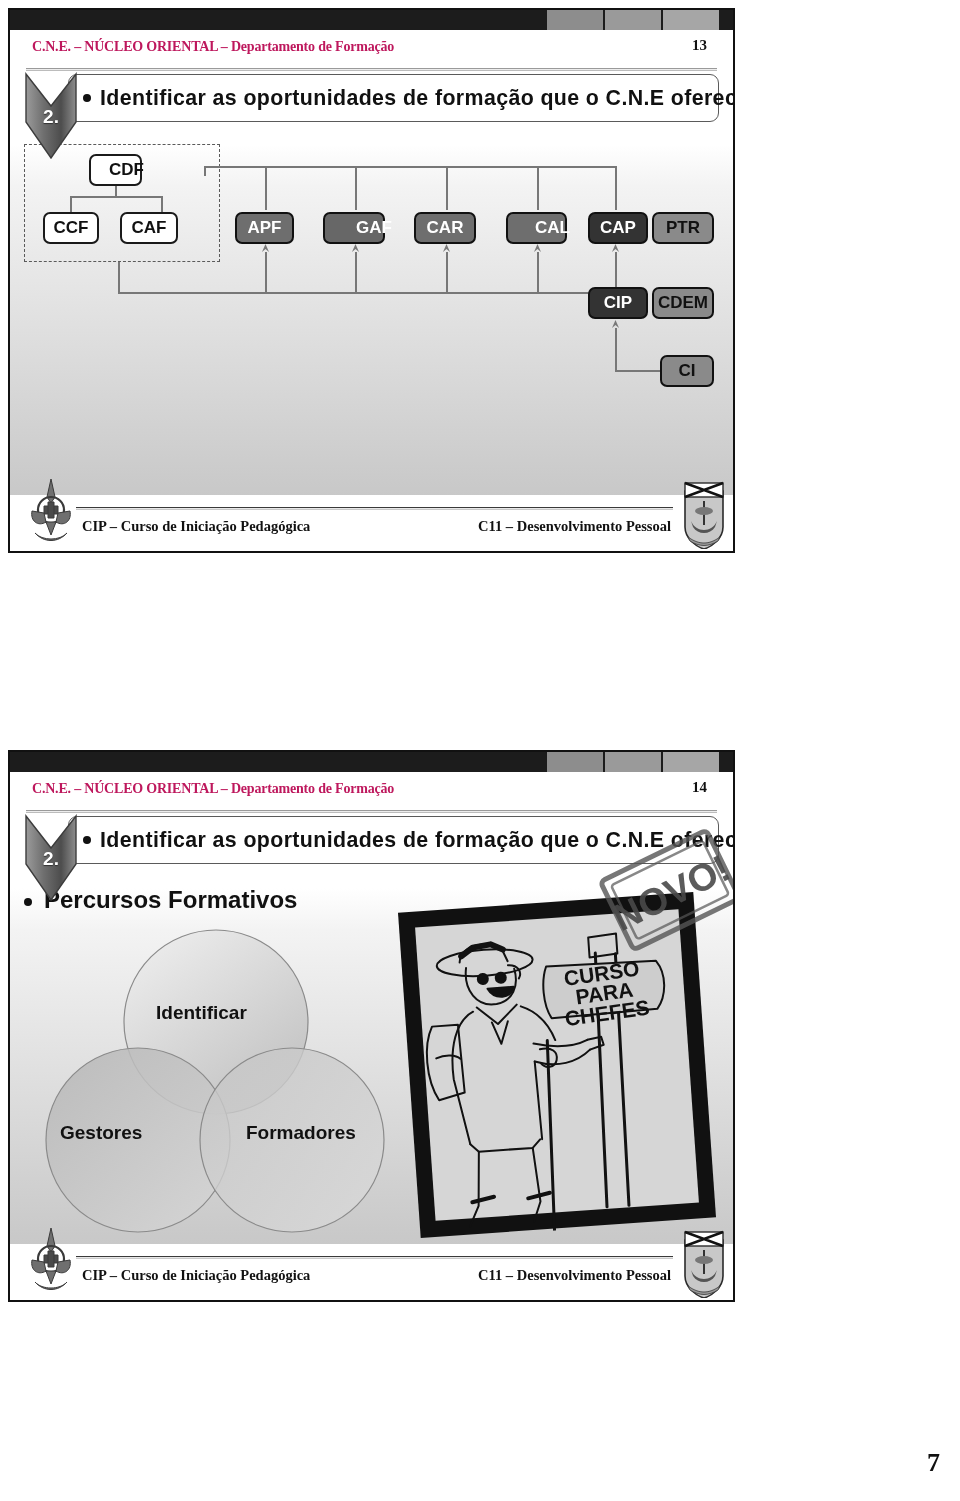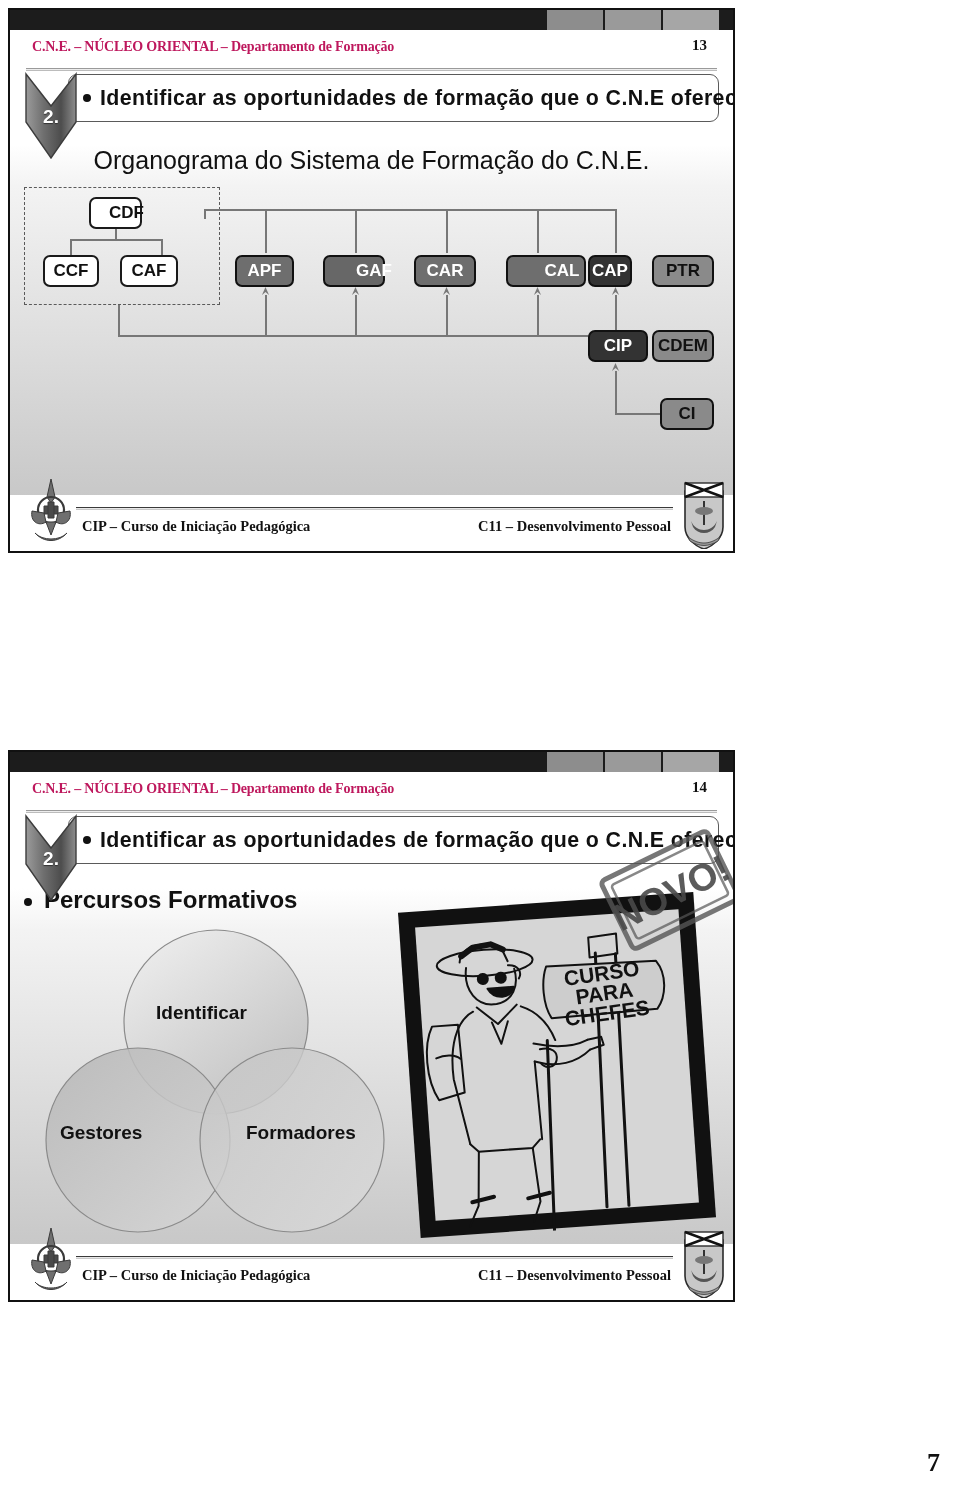--- a/index.html
+++ b/index.html
@@ -203,21 +203,20 @@
         </defs>
         <polygon points="2,2 27,34 52,2 52,50 27,86 2,50" fill="url(#chevgrad13)" stroke="#3c3c3c" stroke-width="1.4"></polygon>
       </svg>
       <div class="chev-num">2.</div>
       <div class="obj-box">
         <span class="obj-bullet"></span>
         <span class="obj-text">Identificar as oportunidades de formação que o C.N.E oferece.</span>
       </div>
     </div>
 
-    <div class="subtitle">Organograma do Sistema de Formação do C.N.E.</div>
 
     <div class="orgo">
 
       <div class="dashedgrp"></div>
 
       <div class="ln h" style="left:60px; top:54px; width:92px;"></div>
       <div class="ln v" style="left:60px; top:54px; height:16px;"></div>
       <div class="ln v" style="left:151px; top:54px; height:16px;"></div>
       <div class="ln v" style="left:105px; top:44px; height:12px;"></div>
       <svg class="arw" style="left:101px; top:36px;" viewBox="0 0 9 8">
@@ -263,22 +262,22 @@
           <path d="M4.5 0 L8 8 L4.5 5 L1 8 Z" fill="#777"></path>
         </svg>
 
       <div class="node white" style="left:79px;  top:12px;  width:53px;padding-left:22px;">CDF</div>
       <div class="node white" style="left:33px;  top:70px;  width:56px;text-align:right;">CCF</div>
       <div class="node white" style="left:110px; top:70px;  width:58px;text-align:center;">CAF</div>
 
       <div class="node mid" style="left:225px; top:70px;  width:59px;">APF</div>
       <div class="node mid2" style="left:313px; top:70px;  width:62px;padding-left:40px;">GAF</div>
       <div class="node mid" style="left:404px; top:70px;  width:62px;">CAR</div>
-      <div class="node mid" style="left:496px; top:70px;  width:80px;padding-left:32px;">CAL</div>
-      <div class="node dark" style="left:578px; top:70px;  width:44px;">CAP</div>
+      <div class="node mid" style="left:496px; top:70px;  width:61px;padding-left:32px;">CAL</div>
+      <div class="node dark" style="left:578px; top:70px;  width:60px;">CAP</div>
       <div class="node light" style="left:642px; top:70px;  width:62px;">PTR</div>
 
       <div class="node dark" style="left:578px; top:145px; width:60px;">CIP</div>
       <div class="node light" style="left:642px; top:145px; width:62px;">CDEM</div>
 
       <div class="node light" style="left:650px; top:213px; width:54px;">CI</div>
     </div>
 
     <div class="footer">
       <div class="footer-rule"></div>

